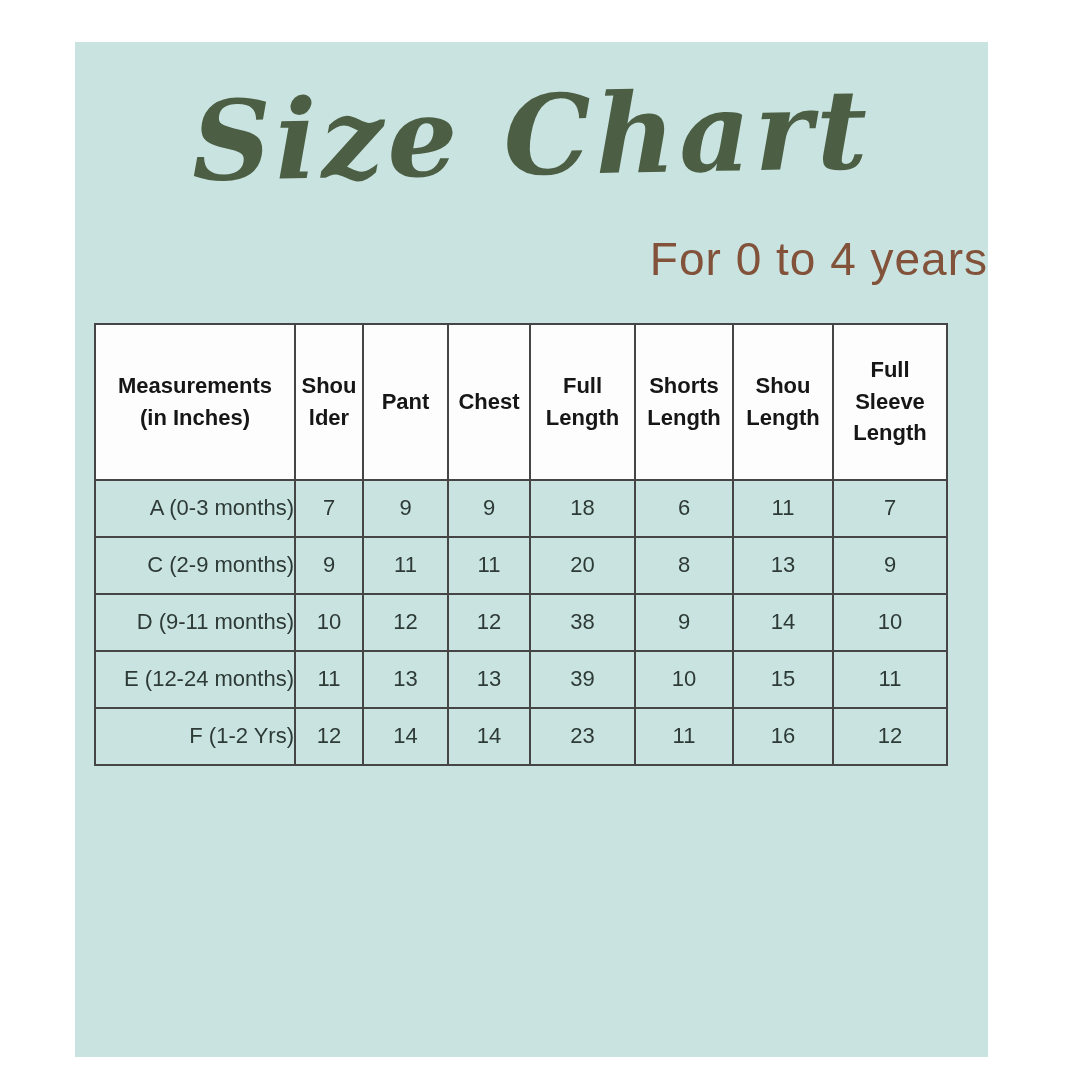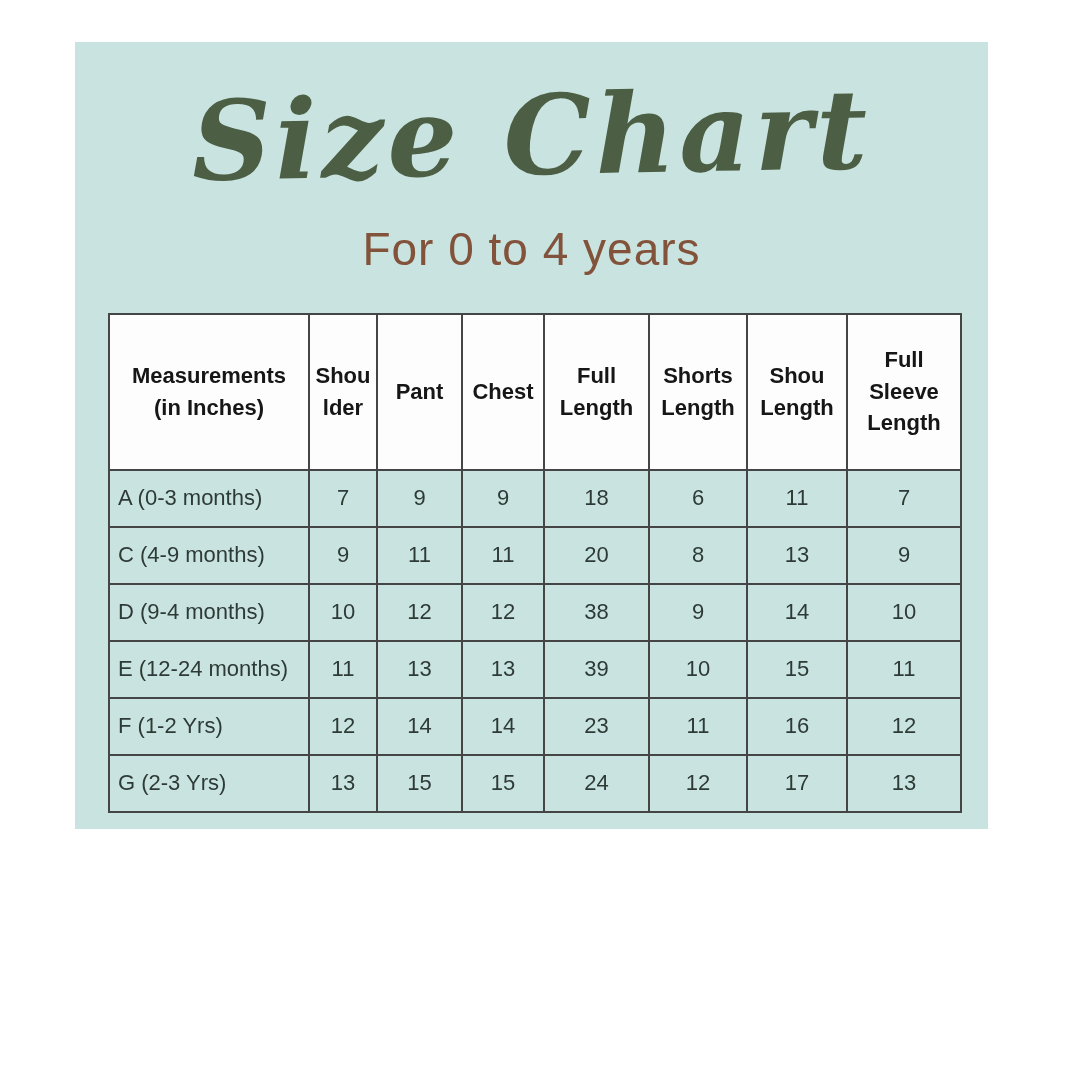--- a/index.html
+++ b/index.html
@@ -15,46 +15,46 @@
   *{margin:0;padding:0;box-sizing:border-box;}
   html,body{width:1080px;height:1080px;}
   body{
     background:var(--page-bg);
     font-family:"Liberation Sans", sans-serif;
     overflow:hidden;
   }
   .card{
     position:absolute;
     left:75px; top:42px;
-    width:913px; height:787px;
+    width:913px; height:1015px;
     background:var(--mint);
   }
   .title{
     margin-top:14px;
     text-align:center;
     font-family:"DejaVu Serif", serif;
     font-style:italic;
     font-weight:700;
     font-size:110px;
     line-height:1.45;
     letter-spacing:4px;
     color:var(--title-green);
     transform:rotate(-1deg);
   }
   .subtitle{
-    margin-top:6px;
-    text-align:center;
+    margin-top:16px;
+    text-align:right;
     font-size:46px;
     font-weight:500;
     letter-spacing:1px;
     color:var(--subtitle-brown);
   }
   table.size-table{
     margin-top:37px;
-    margin-left:33px;
+    margin-left:19px;
     width:852px;
     border-collapse:collapse;
     table-layout:fixed;
   }
   table.size-table th,
   table.size-table td{
     border:2px solid var(--border-col);
   }
   thead tr{height:156px;}
   thead th{
@@ -69,21 +69,21 @@
   }
   tbody tr{height:57px;}
   tbody td{
     color:var(--cell-text);
     font-size:22px;
     text-align:center;
     vertical-align:middle;
     background:transparent;
   }
   tbody td.label-cell{
-    text-align:left;
+    text-align:right;
     padding-left:8px;
   }
   col.c-label{width:200px;}
   col.c-shoulder{width:68px;}
   col.c-chest{width:85px;}
   col.c-waist{width:82px;}
   col.c-full{width:105px;}
   col.c-shorts{width:98px;}
   col.c-pant{width:100px;}
   col.c-sleeve{width:114px;}
@@ -130,31 +130,31 @@
           <td class="label-cell">A (0-3 months)</td>
           <td>7</td>
           <td>9</td>
           <td>9</td>
           <td>18</td>
           <td>6</td>
           <td>11</td>
           <td>7</td>
         </tr>
         <tr>
-          <td class="label-cell">C (4-9 months)</td>
+          <td class="label-cell">C (2-9 months)</td>
           <td>9</td>
           <td>11</td>
           <td>11</td>
           <td>20</td>
           <td>8</td>
           <td>13</td>
           <td>9</td>
         </tr>
         <tr>
-          <td class="label-cell">D (9-4 months)</td>
+          <td class="label-cell">D (9-11 months)</td>
           <td>10</td>
           <td>12</td>
           <td>12</td>
           <td>38</td>
           <td>9</td>
           <td>14</td>
           <td>10</td>
         </tr>
         <tr>
           <td class="label-cell">E (12-24 months)</td>
@@ -169,25 +169,15 @@
         <tr>
           <td class="label-cell">F (1-2 Yrs)</td>
           <td>12</td>
           <td>14</td>
           <td>14</td>
           <td>23</td>
           <td>11</td>
           <td>16</td>
           <td>12</td>
         </tr>
-        <tr>
-          <td class="label-cell">G (2-3 Yrs)</td>
-          <td>13</td>
-          <td>15</td>
-          <td>15</td>
-          <td>24</td>
-          <td>12</td>
-          <td>17</td>
-          <td>13</td>
-        </tr>
       </tbody>
   </table>
 </div>
 
 </body></html>

